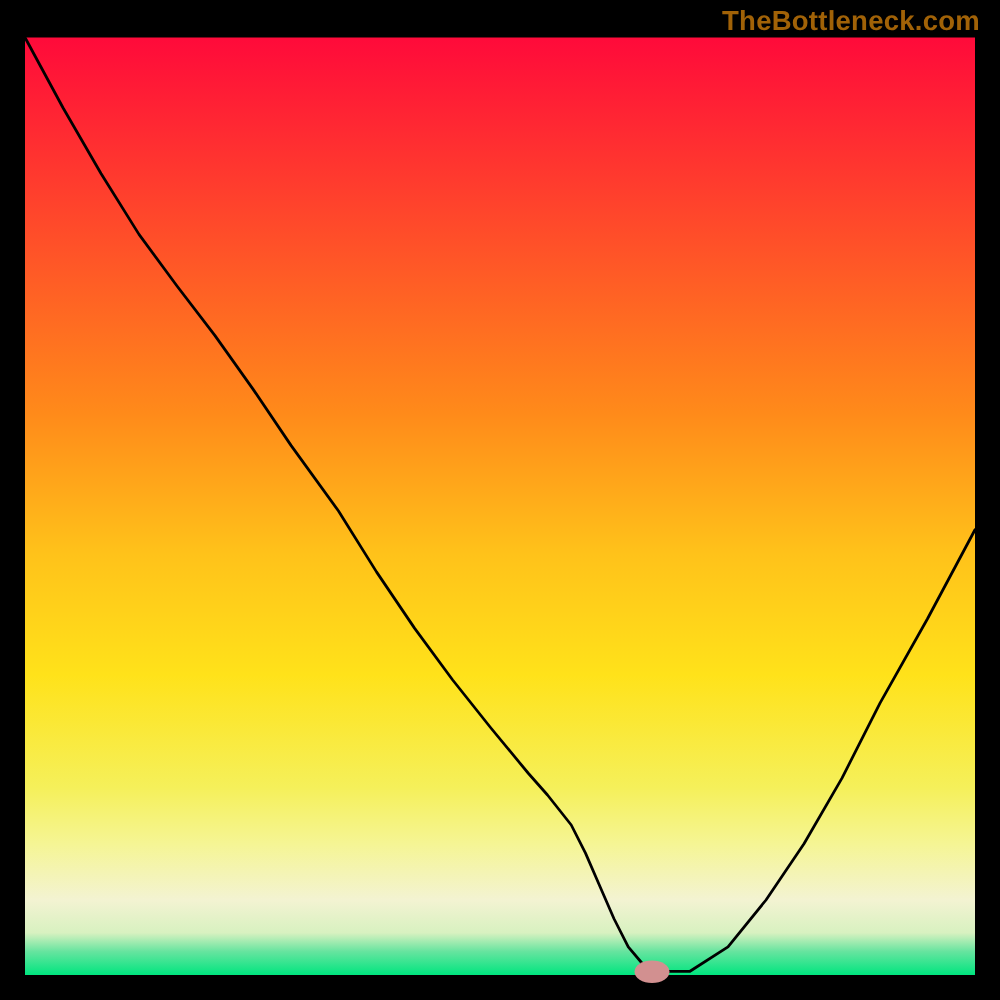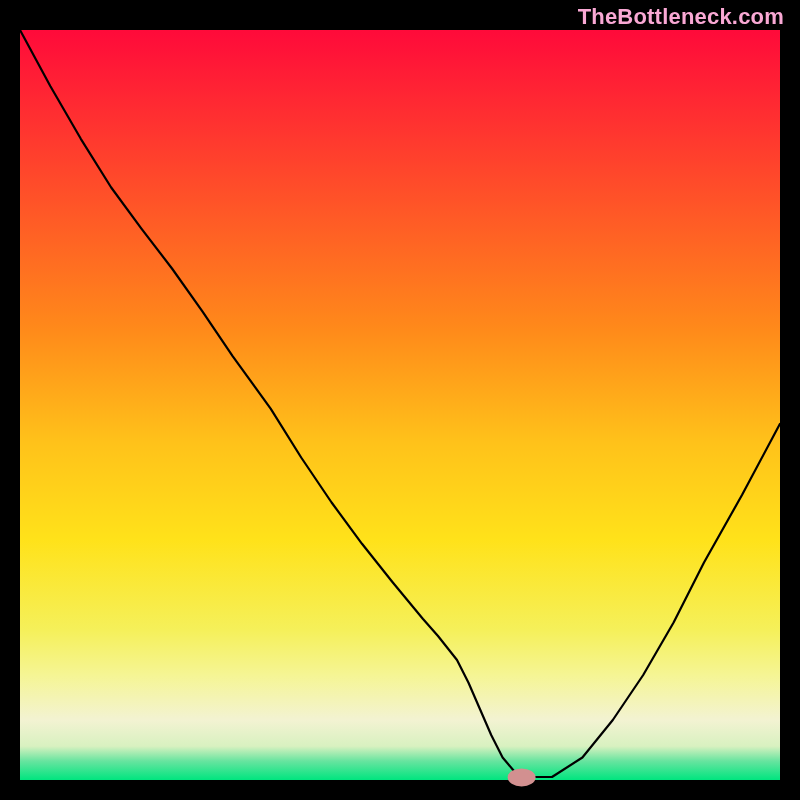--- a/index.html
+++ b/index.html
@@ -10,21 +10,21 @@
     background: #000;
     overflow: hidden;
   }
   .title-link {
     position: absolute;
     top: 4px;
     right: 16px;
     font-family: Arial, Helvetica, sans-serif;
     font-size: 22px;
     font-weight: 600;
-    color: #f9a8d4;
+    color: #a16207;
     letter-spacing: 0.2px;
     z-index: 10;
     text-decoration: none;
   }
   #chart {
     position: absolute;
     inset: 0;
     display: block;
   }
 </style>

